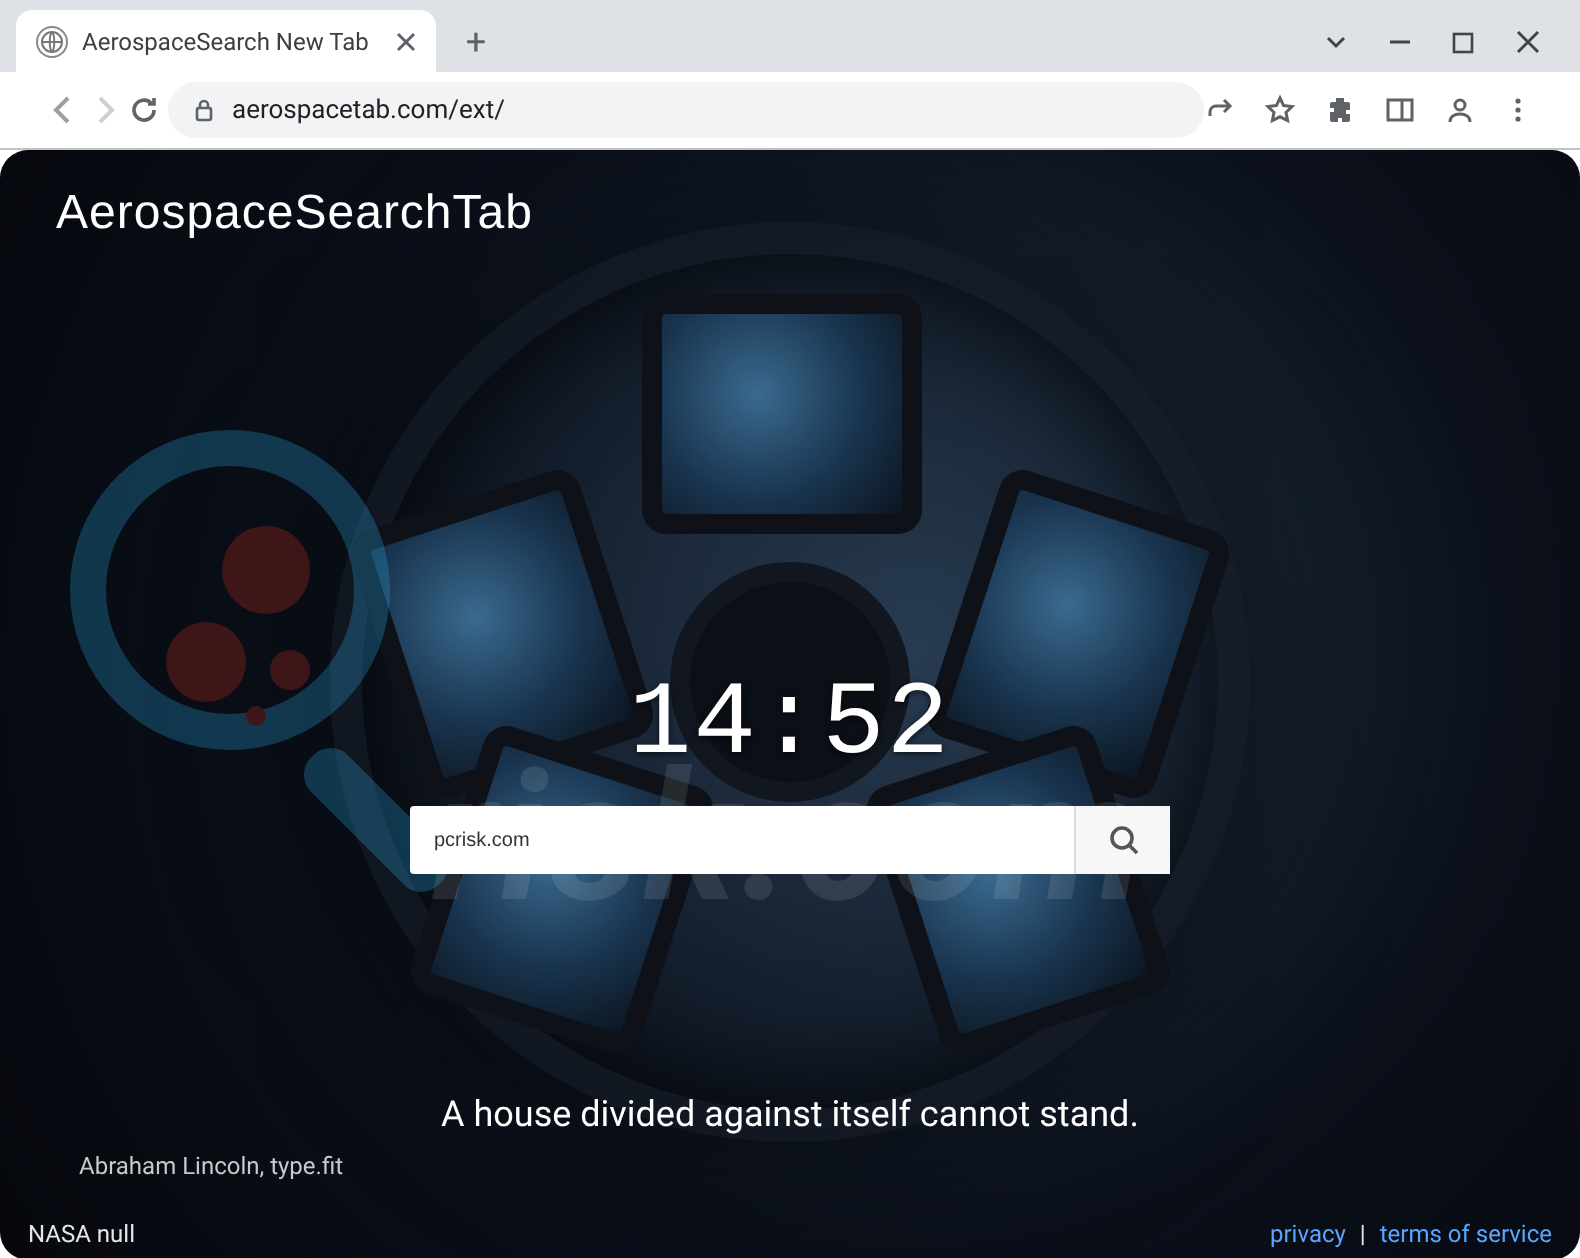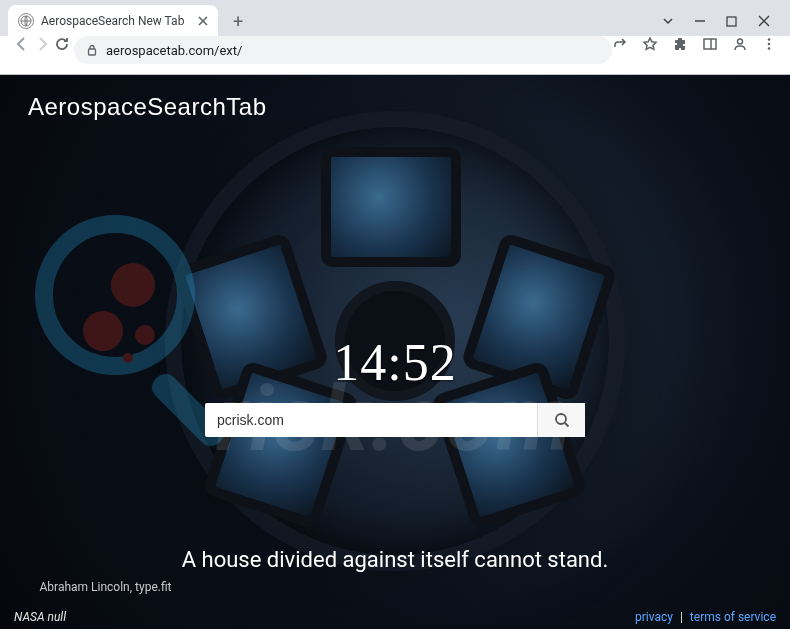--- a/index.html
+++ b/index.html
@@ -51,24 +51,24 @@
   display: flex;
   gap: 18px;
   padding-right: 18px;
   align-items: center;
   color: #333;
 }
 .win-controls span { width:14px; text-align:center; cursor:pointer; }
 
 .addr-row {
   display: flex;
-  align-items: flex-start;
+  align-items: center;
   background: #fff;
   height: 38px;
-  padding: 0 14px;
+  padding: 0 24px;
 }
 .nav-btn { color:#b0b0b0; font-size: 16px; width:20px; text-align:center; }
 .nav-btn.active { color:#5f6368; cursor:pointer; }
 .url-bar {
   flex: 1;
   height: 28px;
   background: #f1f3f4;
   border-radius: 14px;
   display: flex;
   align-items: center;
@@ -86,20 +86,21 @@
 
 .page {
   position: relative;
   width: 100%;
   height: calc(629px - 74px);
   background:
     radial-gradient(circle at 58% 45%, rgba(60,90,120,0.55) 0%, rgba(10,15,25,0.9) 55%, #05070c 100%),
     linear-gradient(135deg, #0a0e15 0%, #101825 40%, #0a0e15 100%);
   color: #fff;
   overflow: hidden;
+  border-radius: 14px;
 }
 
 .cup {
   position:absolute; left:50%; top:48%; transform:translate(-50%,-50%);
   width: 460px; height: 460px; border-radius:50%;
   border: 16px solid rgba(20,25,35,0.7);
   box-shadow: inset 0 0 60px rgba(0,0,0,0.8), 0 0 80px rgba(0,0,0,0.6);
 }
 .cup .pane {
   position:absolute; background: radial-gradient(circle at 40% 40%, #3a6a8f 0%, #1a3550 55%, #0b1520 100%);
@@ -143,54 +144,54 @@
 
 .brand {
   position:absolute; left:28px; top:18px;
   font-size: 24px; font-weight: 400; letter-spacing: 0.5px;
   font-family: "Segoe UI", Arial, sans-serif;
 }
 
 .clock {
   position:absolute; left:50%; top:258px; transform:translateX(-50%);
   font-size: 52px; font-weight: 300; letter-spacing: 1px;
-  font-family: Liberation Serif, serif;
+  font-family: Liberation Mono, monospace;
   text-shadow: 0 1px 3px rgba(0,0,0,0.6);
 }
 
 .searchbar {
   position:absolute; left:50%; top:328px; transform:translateX(-50%);
   width: 380px; height: 34px; background:#fff; border-radius:2px;
   display:flex; align-items:stretch;
 }
 .searchbar input {
   flex:1; border:none; outline:none; padding:0 12px;
-  font-size: 14px; color:#333; background:transparent;
+  font-size: 10px; color:#333; background:transparent;
 }
 .searchbar .sbtn {
   width: 48px; border-left:1px solid #ddd; display:flex; align-items:center; justify-content:center;
   color:#555; cursor:pointer; background:#f7f7f7;
 }
 
 .quote {
   position:absolute; left:50%; top:472px; transform:translateX(-50%);
   text-align:center; width: 90%;
 }
-.quote .qtext { font-size: 22px; font-weight:400; }
+.quote .qtext { font-size: 18px; font-weight:400; }
 .quote .qauthor {
   font-size: 12px; color:#c9c9c9; margin-top:8px;
   text-align:left; padding-right:20px;
 }
 
 .footer {
   position:absolute; left:0; bottom:0; width:100%;
   display:flex; align-items:center; padding: 6px 14px;
   font-size: 12px;
 }
-.footer .credit { color:#e6e6e6;font-style:italic; }
+.footer .credit { color:#e6e6e6; }
 .footer .links { margin-left:auto; color:#5aa6ff;padding-left:30px; }
 .footer .links a { color:#5aa6ff; text-decoration:none; cursor:pointer; }
 .footer .sep { color:#e6e6e6; margin:0 4px; }
 
 svg { display:block; }
 </style>
 </head>
 <body>
 
 <div class="browser-chrome">

